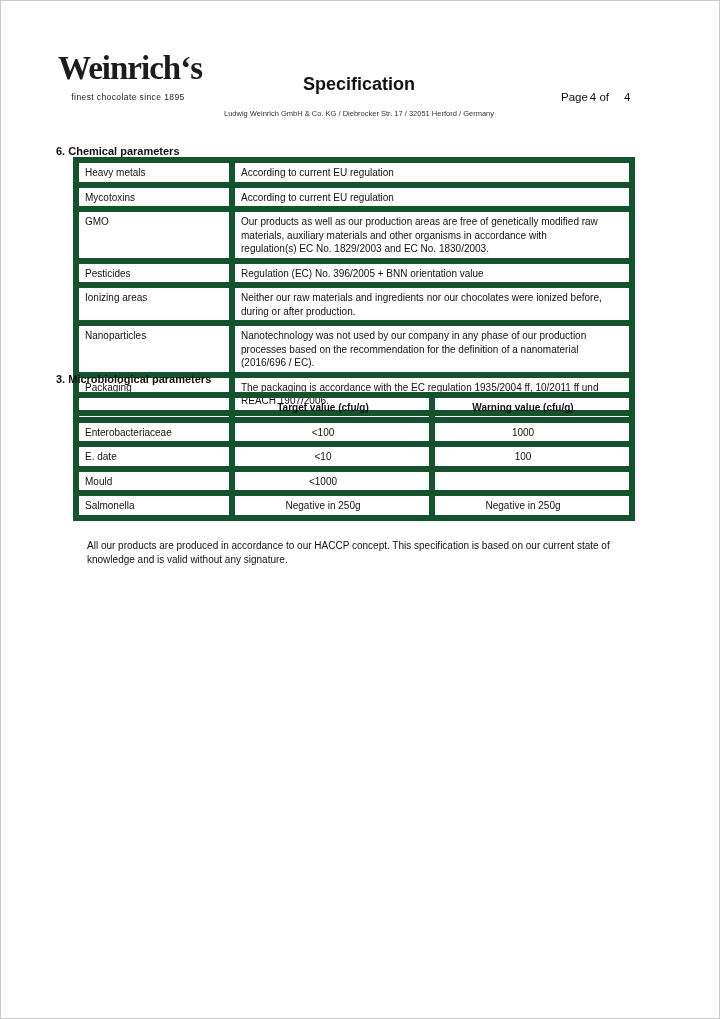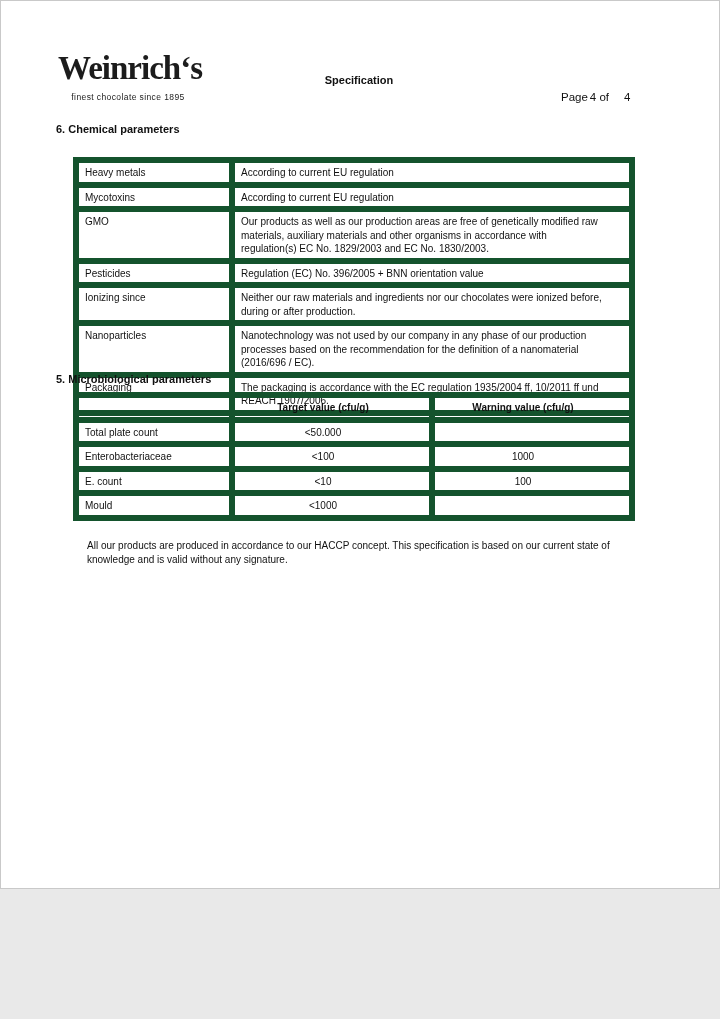--- a/index.html
+++ b/index.html
@@ -1,18 +1,18 @@
 <!DOCTYPE html>
 <html><head>
 <meta charset="utf-8">
 <style>
   html,body { margin:0; padding:0; background:#e9e9e9; }
   .page {
     position:relative;
-    width:720px; height:889px;
+    width:720px; height:1019px;
     margin:0 auto;
     background:#ffffff;
     border:1px solid #c9c9c9;
     box-sizing:border-box;
     font-family:"Liberation Sans", sans-serif;
     color:#1a1a1a;
     overflow:hidden;
   }
   
   .logo {
@@ -31,41 +31,41 @@
   .logo .tagline {
     margin-top:6px;
     font-size:8.5px;
     letter-spacing:0.4px;
     color:#222;
     white-space:nowrap;
   }
   .doc-title {
     position:absolute; left:238px; top:73px; width:240px;
     text-align:center;
-    font-size:11px; font-weight:bold; color:#111;
+    font-size:18px; font-weight:bold; color:#111;
   }
   .company-line {
     position:absolute; left:158px; top:108px; width:400px;
     text-align:center;
     font-size:7.5px; color:#333;
     white-space:nowrap;
   }
   .page-indicator {
     position:absolute; left:560px; top:90px;
     font-size:11.5px; color:#111; white-space:nowrap;
   }
   .page-indicator .pg-label { margin-right:2px; }
   .page-indicator .pg-total { margin-left:15px; }
 
   
   .section-heading {
     position:absolute; left:55px;
     font-size:11px; font-weight:bold; color:#111;
   }
-  #chem-heading { top:122px;text-align:right; }
+  #chem-heading { top:144px;text-align:right; }
   #micro-heading { top:372px; }
 
   table.spec {
     position:absolute; left:72px;
     border-collapse:collapse;
     table-layout:fixed;
     width:556px;
     font-size:10px;
     line-height:13.5px;
     color:#111;
@@ -111,20 +111,21 @@
 
 <div class="page">
 
   <div class="logo">
     <div class="wordmark">Weinrich‘s</div>
     <div class="tagline">finest chocolate since 1895</div>
   </div>
 
   <div class="doc-title">Specification</div>
 
+  <div class="company-line">Ludwig Weinrich GmbH &amp; Co. KG / Diebrocker Str. 17 / 32051 Herford / Germany</div>
 
   <div class="page-indicator">
     <span class="pg-label">Page</span><span class="pg-current">4 of</span><span class="pg-total">4</span>
   </div>
 
   <div class="section-heading" id="chem-heading">6. Chemical parameters</div>
 
   <table class="spec" id="chem-table">
     <colgroup>
         <col class="c1">
@@ -141,67 +142,67 @@
       </tr>
       <tr class="h45">
         <td>GMO</td>
         <td>Our products as well as our production areas are free of genetically modified raw materials, auxiliary materials and other organisms in accordance with regulation(s) EC No. 1829/2003 and EC No. 1830/2003.</td>
       </tr>
       <tr class="h21">
         <td>Pesticides</td>
         <td>Regulation (EC) No. 396/2005 + BNN orientation value</td>
       </tr>
       <tr class="h31">
-        <td>Ionizing since</td>
+        <td>Ionizing areas</td>
         <td>Neither our raw materials and ingredients nor our chocolates were ionized before, during or after production.</td>
       </tr>
       <tr class="h42">
         <td>Nanoparticles</td>
         <td>Nanotechnology was not used by our company in any phase of our production processes based on the recommendation for the definition of a nanomaterial (2016/696 / EC).</td>
       </tr>
       <tr class="h30">
         <td>Packaging</td>
         <td>The packaging is accordance with the EC regulation 1935/2004 ff, 10/2011 ff und REACH 1907/2006.</td>
       </tr>
     </tbody>
   </table>
 
-  <div class="section-heading" id="micro-heading">5. Microbiological parameters</div>
+  <div class="section-heading" id="micro-heading">3. Microbiological parameters</div>
 
   <table class="spec" id="micro-table">
     <colgroup>
         <col class="c1">
         <col class="c2">
         <col class="c3">
       </colgroup>
     <tbody>
       <tr class="h21">
         <th></th>
         <th>Target value (cfu/g)</th>
         <th>Warning value (cfu/g)</th>
       </tr>
       <tr class="h21">
-        <td>Total plate count</td>
-        <td class="center">&lt;50.000</td>
-        <td class="center"></td>
-      </tr>
-      <tr class="h21">
         <td>Enterobacteriaceae</td>
         <td class="center">&lt;100</td>
         <td class="center">1000</td>
       </tr>
       <tr class="h21">
-        <td>E. count</td>
+        <td>E. date</td>
         <td class="center">&lt;10</td>
         <td class="center">100</td>
       </tr>
       <tr class="h21">
         <td>Mould</td>
         <td class="center">&lt;1000</td>
         <td class="center"></td>
+      </tr>
+      <tr class="h21">
+        <td>Salmonella</td>
+        <td class="center">Negative in 250g</td>
+        <td class="center">Negative in 250g</td>
       </tr>
     </tbody>
   </table>
 
   <div class="note">All our products are produced in accordance to our HACCP concept. This specification is based on our current state of knowledge and is valid without any signature.</div>
 
   <div class="footer-row" id="footer-print">
     <span class="f-label">Print date</span>
     <span class="f-date">27.11.2024</span>
     <span class="f-by">MAHNE</span>

